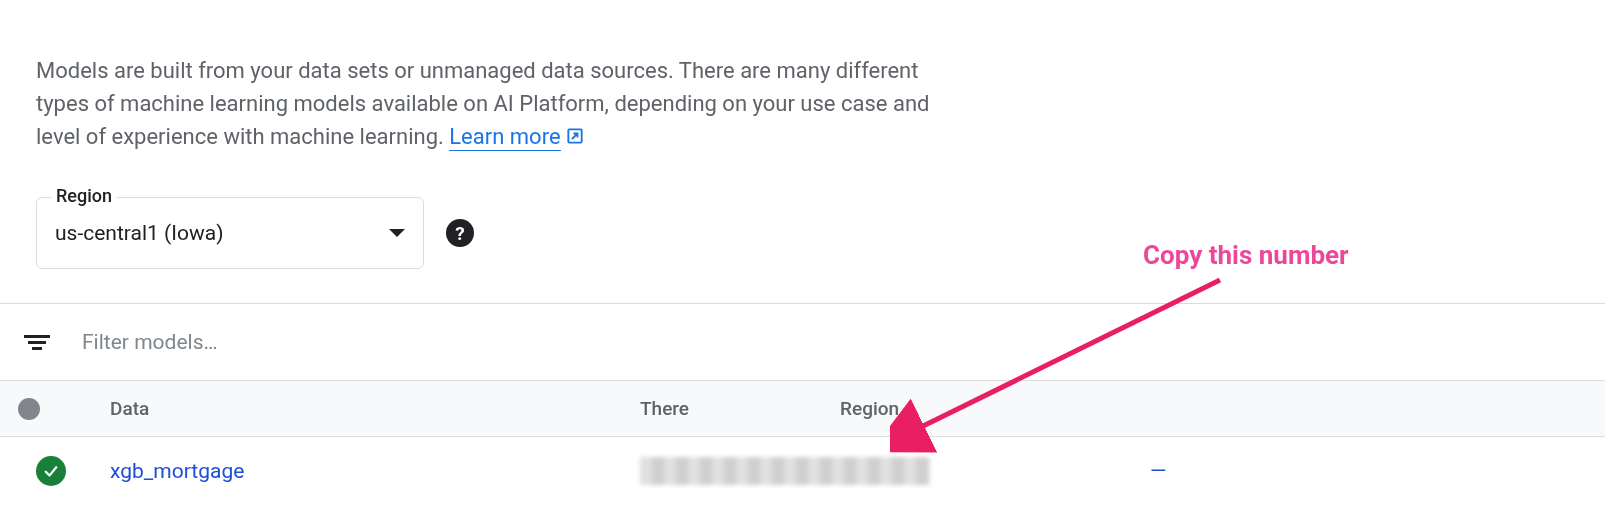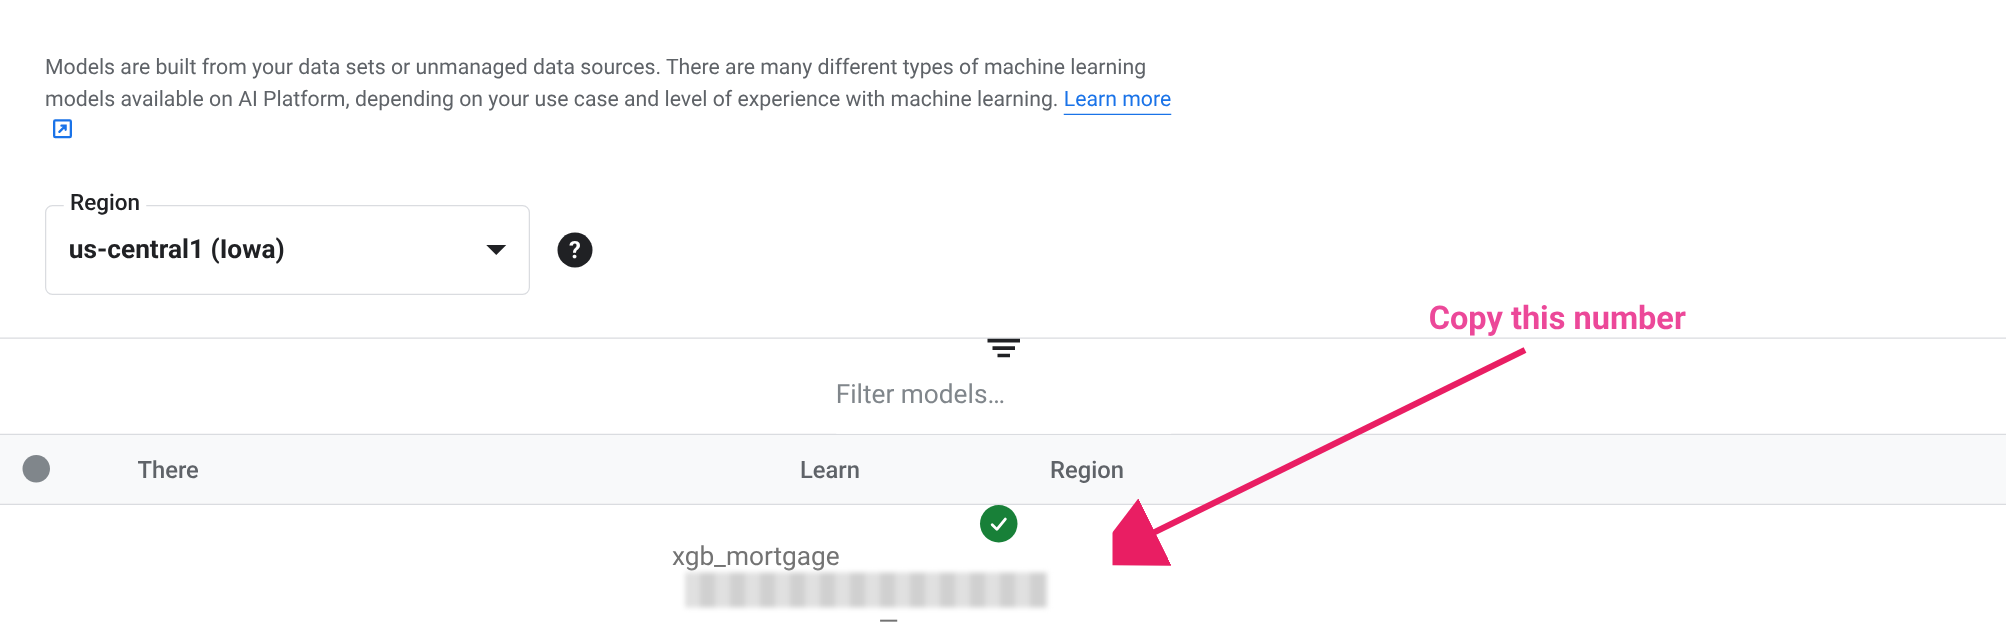--- a/index.html
+++ b/index.html
@@ -11,24 +11,25 @@
       font-family: 'Roboto', 'Helvetica Neue', Arial, sans-serif;
       font-size: 14px;
       color: #202124;
       background: #fff;
       width: 1605px;
       height: 509px;
       position: relative;
     }
     .description {
       padding: 42px 36px 0 36px;
-      font-size: 17px;
+      font-size: 22px;
       line-height: 1.5;
       color: #5f6368;
       max-width: 990px;
+      margin-top: 12px;
     }
     .learn-more-link {
       color: #1a73e8;
       text-decoration: none;
       border-bottom: 1px solid #1a73e8;
       padding-bottom: 1px;
     }
     .external-icon {
       display: inline-block;
       vertical-align: -2px;
@@ -58,21 +59,20 @@
       background: #fff;
       padding: 0 5px;
       font-size: 18px;
       font-weight: 500;
       color: #202124;
     }
     .region-value {
       font-size: 21px;
       color: #202124;
       flex: 1;
-      font-weight: bold;
     }
     .dropdown-arrow {
       width: 0;
       height: 0;
       border-left: 8px solid transparent;
       border-right: 8px solid transparent;
       border-top: 8px solid #202124;
     }
     .help-icon {
       width: 28px;
@@ -87,21 +87,21 @@
       font-weight: bold;
     }
     .filter-bar {
       margin-top: 34px;
       border-top: 1px solid #dadce0;
       border-bottom: 1px solid #dadce0;
       height: 78px;
       display: flex;
       align-items: center;
       padding: 0 24px;
-      flex-direction: column;
+      gap: 32px;
     }
     .filter-icon {
       display: flex;
       flex-direction: column;
       align-items: center;
       gap: 3px;
     }
     .filter-line {
       height: 3px;
       background: #202124;
@@ -139,22 +139,21 @@
       width: 22px;
       height: 22px;
       border-radius: 50%;
       background: #80868b;
     }
     .table-row {
       display: flex;
       align-items: center;
       height: 68px;
       font-size: 21px;
-      color: #737373;
-      flex-direction: column;
+      color: #1d4ed8;
     }
     .success-icon {
       width: 30px;
       height: 30px;
       border-radius: 50%;
       background: #188038;
       display: flex;
       align-items: center;
       justify-content: center;
       margin-left: 18px;
@@ -218,22 +217,22 @@
     <div class="filter-line l2"></div>
     <div class="filter-line l3"></div>
   </div>
   <input class="filter-input" type="text" placeholder="Filter models…" style="">
 </div>
 
 <div class="table-header">
   <div class="col-status">
     <div class="status-circle"></div>
   </div>
-  <div class="col-name">There</div>
-  <div class="col-data">Learn</div>
+  <div class="col-name">Data</div>
+  <div class="col-data">There</div>
   <div class="col-region">Region</div>
 </div>
 
 <div class="table-row">
   <div class="col-status">
     <div class="success-icon">
       <svg class="checkmark" width="18" height="18" viewBox="0 0 24 24" fill="none" stroke="#fff" stroke-width="3" stroke-linecap="round" stroke-linejoin="round">
           <polyline points="5 13 10 18 19 7"></polyline>
         </svg>
     </div>

